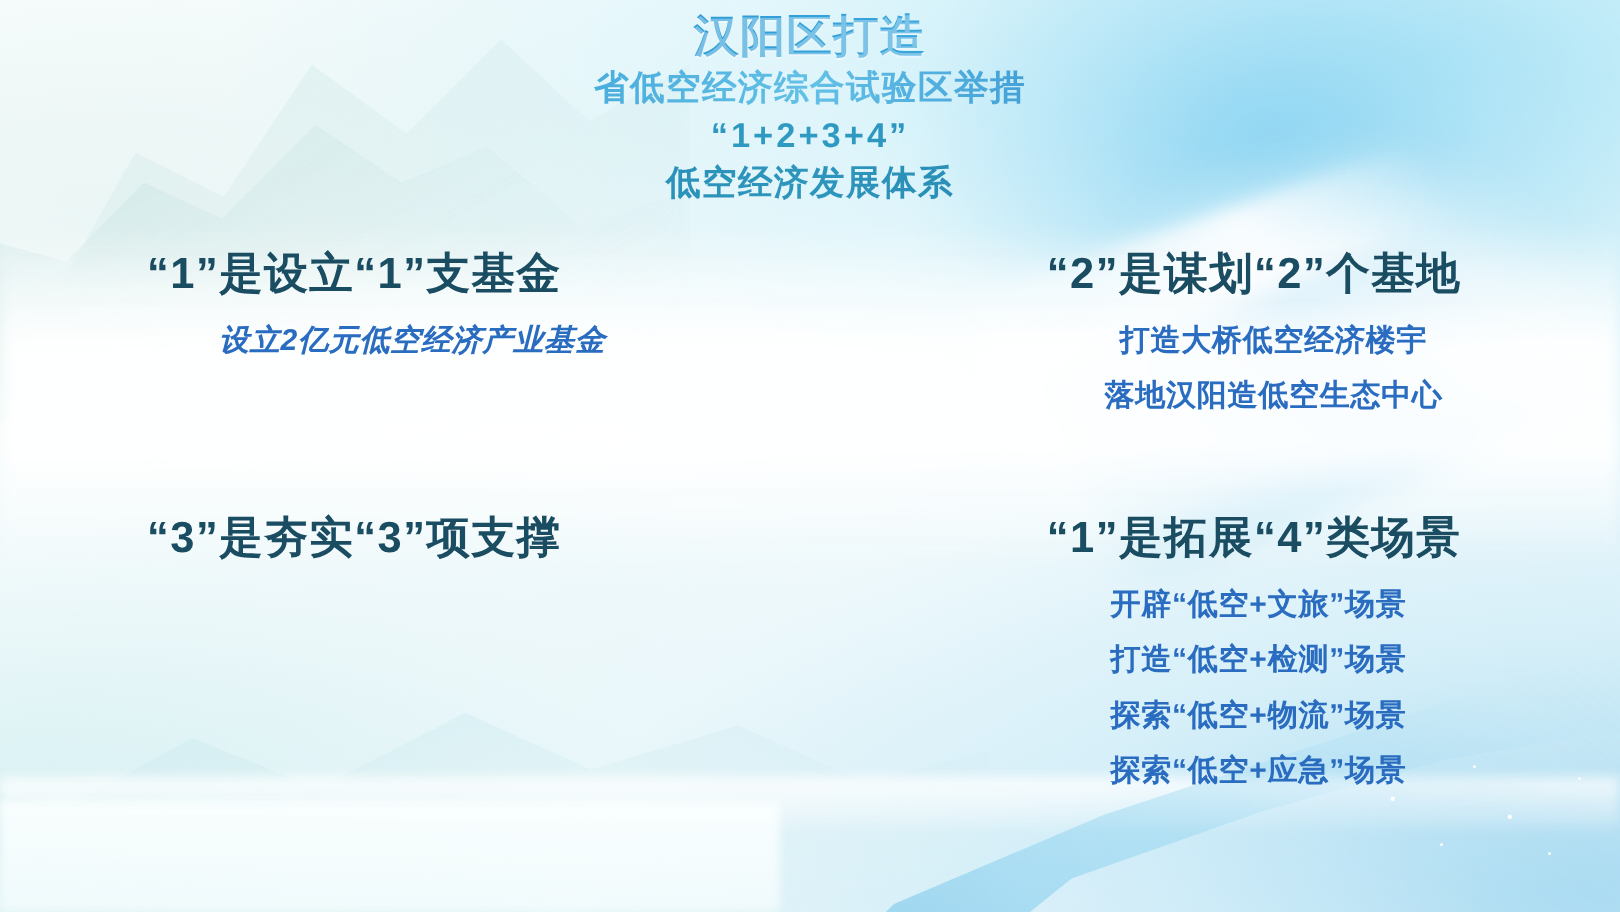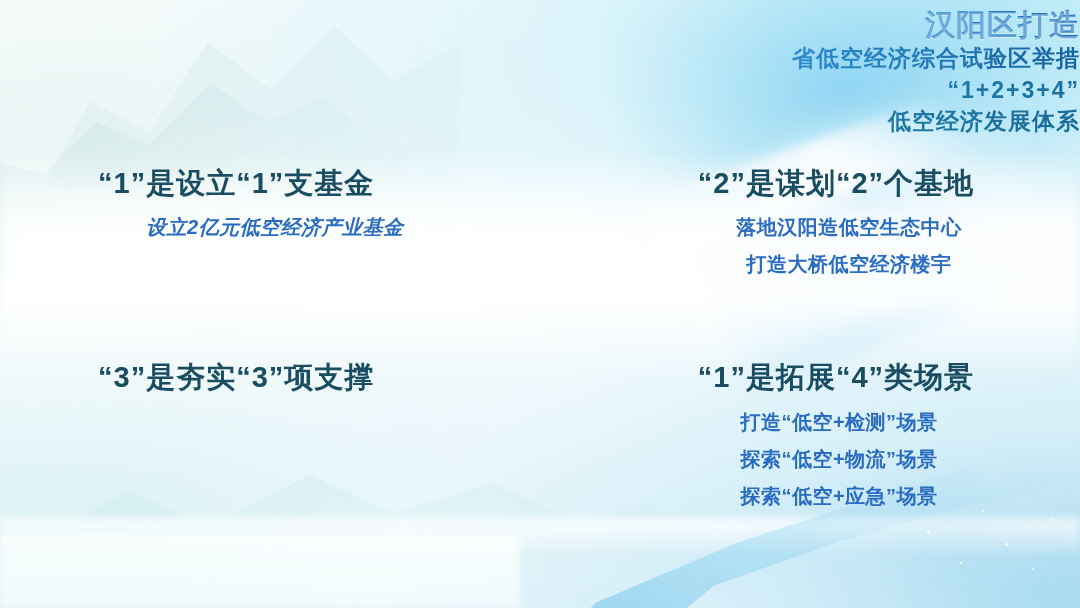--- a/index.html
+++ b/index.html
@@ -102,21 +102,21 @@
     background:rgba(255,255,255,0.92);
     border-radius:50%;
     filter:blur(.5px);
     pointer-events:none;
   }
 
   
   #title-block {
     position:absolute;
     left:0; top:8px; width:1080px;
-    text-align:right;
+    text-align:center;
     z-index:5;
   }
   .tline {
     font-weight:bold;
     letter-spacing:1px;
     line-height:1.12;
     white-space:nowrap;
     background-clip:text;
     -webkit-background-clip:text;
     color:transparent;
@@ -228,32 +228,33 @@
     <div class="block col-l" id="block-1">
       <div class="blk-head">“1”是设立“1”支基金</div>
       <div class="blk-items">
         <div class="blk-item">设立2亿元低空经济产业基金</div>
       </div>
     </div>
 
     <div class="block col-r" id="block-2">
       <div class="blk-head">“2”是谋划“2”个基地</div>
       <div class="blk-items">
+        <div class="blk-item">打造大桥低空经济楼宇</div>
         <div class="blk-item">落地汉阳造低空生态中心</div>
-        <div class="blk-item">打造大桥低空经济楼宇</div>
       </div>
     </div>
 
     <div class="block col-l" id="block-3">
       <div class="blk-head">“3”是夯实“3”项支撑</div>
     </div>
 
     <div class="block col-r" id="block-4">
       <div class="blk-head">“1”是拓展“4”类场景</div>
       <div class="blk-items">
+        <div class="blk-item">开辟“低空+文旅”场景</div>
         <div class="blk-item">打造“低空+检测”场景</div>
         <div class="blk-item">探索“低空+物流”场景</div>
         <div class="blk-item">探索“低空+应急”场景</div>
       </div>
     </div>
 
   </div>
 </div>
 
 </body></html>

